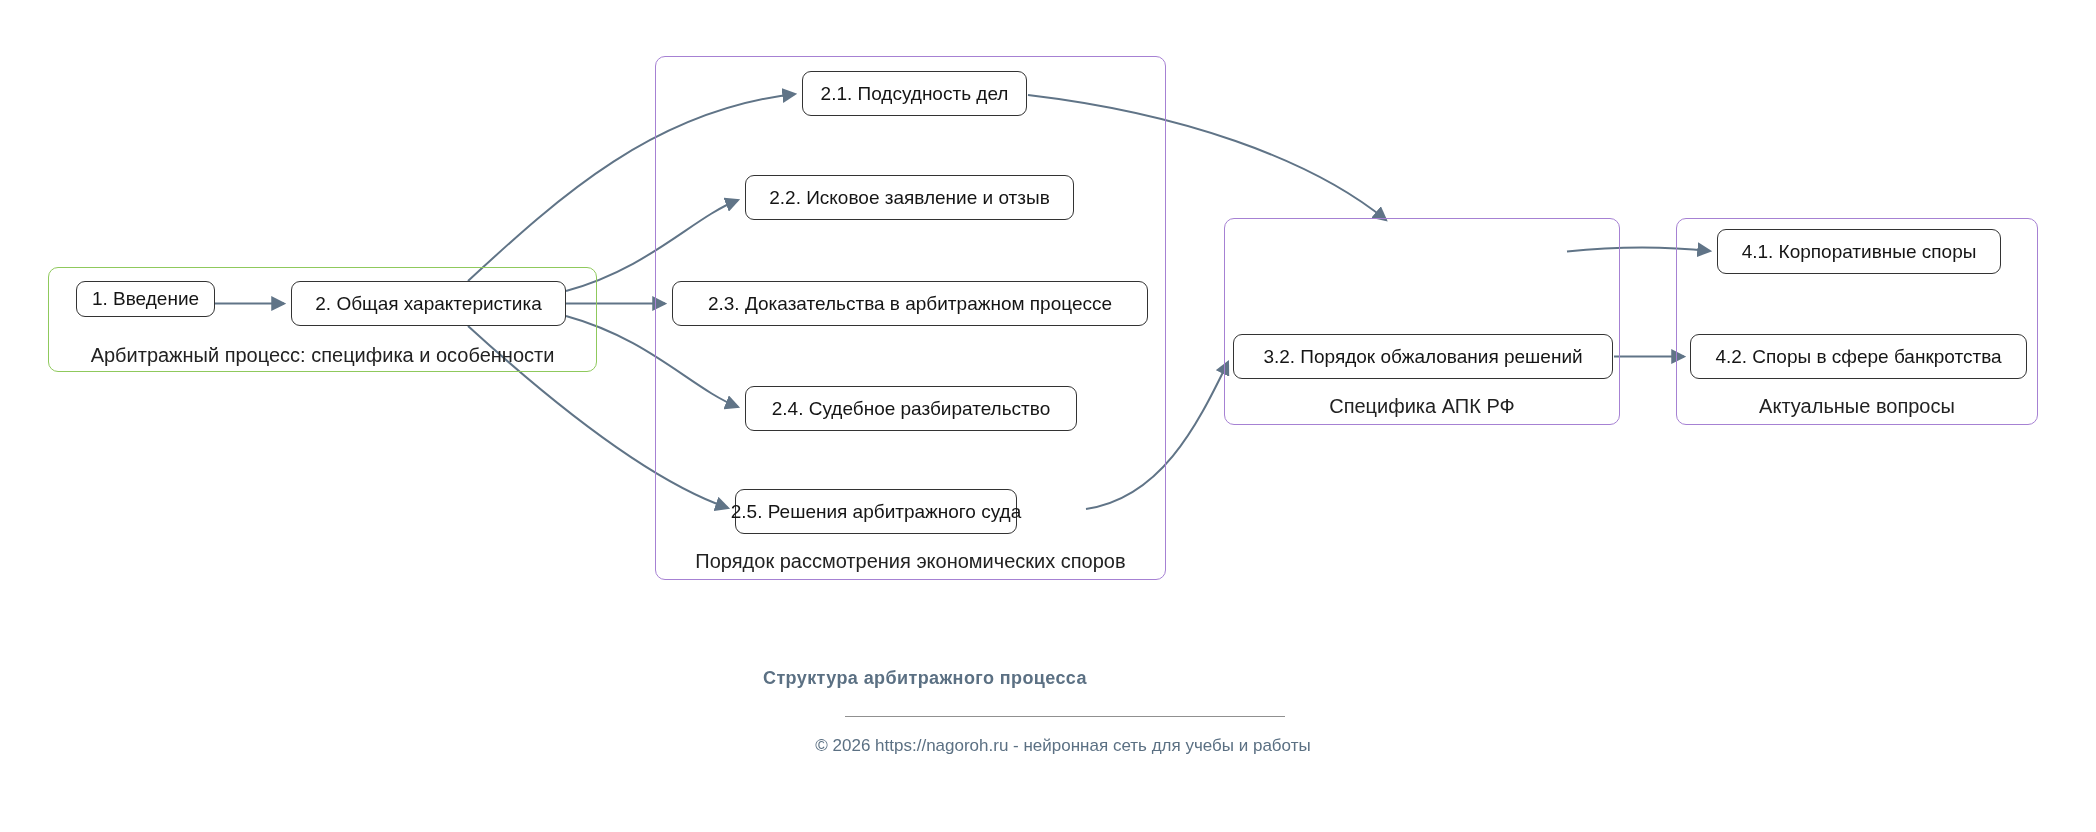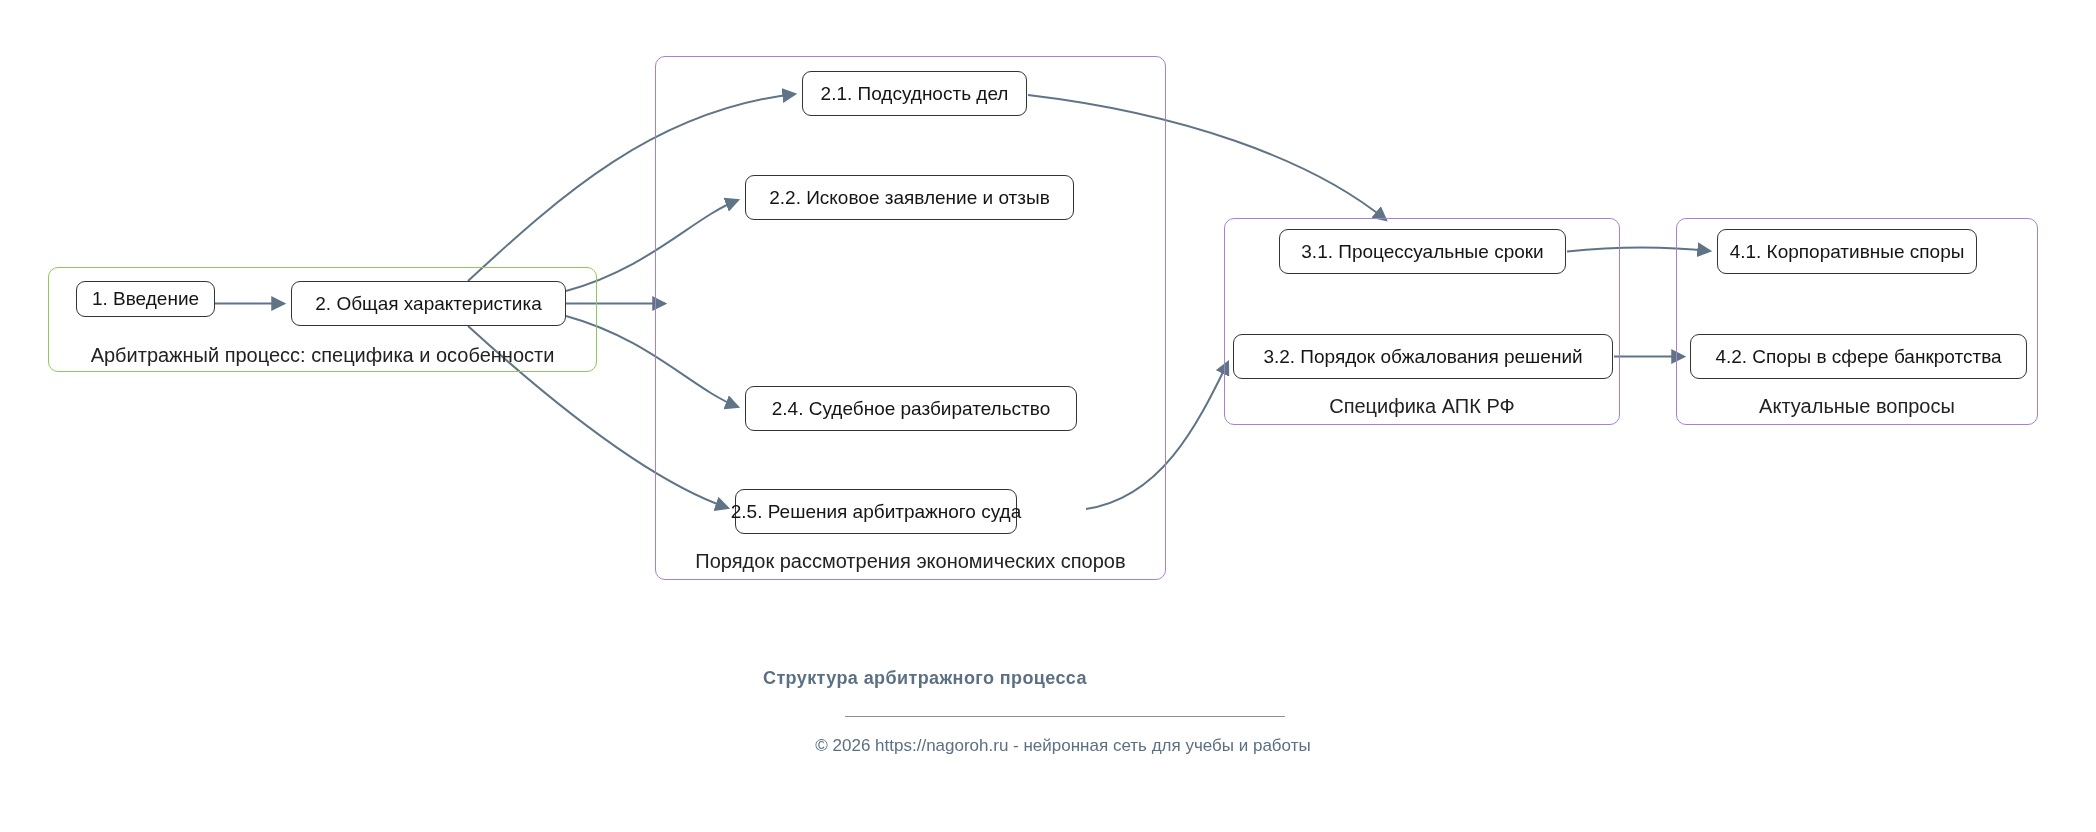--- a/index.html
+++ b/index.html
@@ -121,30 +121,30 @@
   </div>
 
   <div class="node" style="left:76px;  top:281px; width:139px; height:36px;">1. Введение</div>
 
   <div class="node" style="left:291px; top:281px; width:275px; height:45px;">2. Общая характеристика</div>
 
   <div class="node" style="left:802px; top:71px;  width:225px; height:45px;">2.1. Подсудность дел</div>
 
   <div class="node" style="left:745px; top:175px; width:329px; height:45px;">2.2. Исковое заявление и отзыв</div>
 
+  <div class="node" style="left:672px; top:281px; width:476px; height:45px;">2.3. Доказательства в арбитражном процессе</div>
 
   <div class="node" style="left:745px; top:386px; width:332px; height:45px;">2.4. Судебное разбирательство</div>
 
   <div class="node" style="left:735px; top:489px; width:282px; height:45px;">2.5. Решения арбитражного суда</div>
 
-  <div class="node" style="left:1279px; top:229px; width:287px; height:45px;">3.1. Процессуальные сроки</div>
 
   <div class="node" style="left:1233px; top:334px; width:380px; height:45px;">3.2. Порядок обжалования решений</div>
 
-  <div class="node" style="left:1717px; top:229px; width:260px; height:45px;text-align:center;">4.1. Корпоративные споры</div>
+  <div class="node" style="left:1717px; top:229px; width:284px; height:45px;text-align:center;">4.1. Корпоративные споры</div>
 
   <div class="node" style="left:1690px; top:334px; width:337px; height:45px;">4.2. Споры в сфере банкротства</div>
 
   <div class="footer-title">Структура арбитражного процесса</div>
 
   <div class="footer-divider"></div>
 
   <div class="footer-copyright">
     <span>© 2026 </span><a href="#">https://nagoroh.ru</a><span> - нейронная сеть для учебы и работы</span>
   </div>

